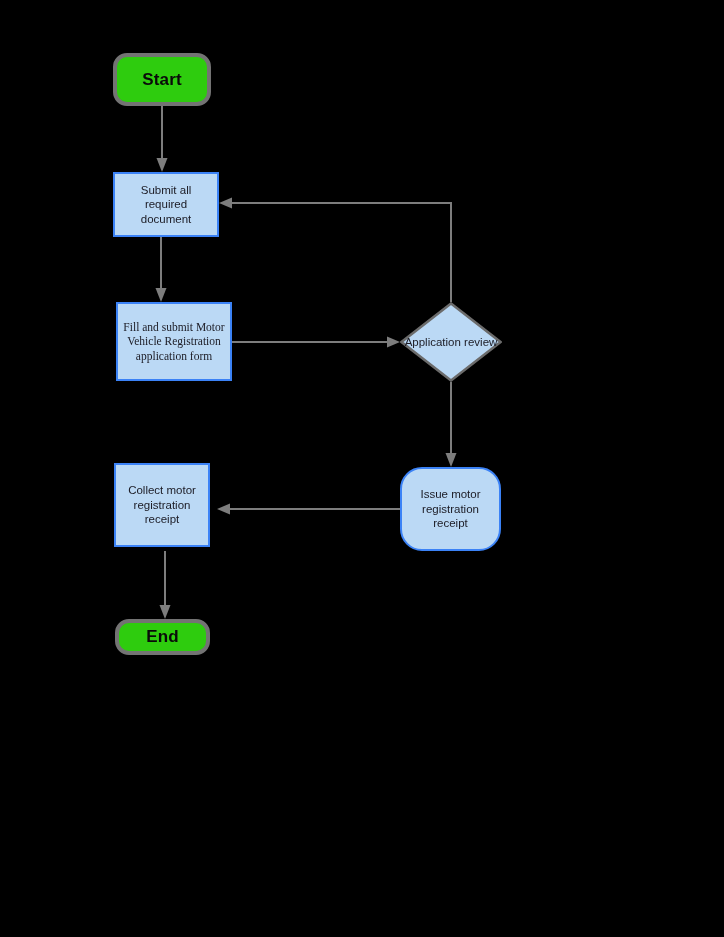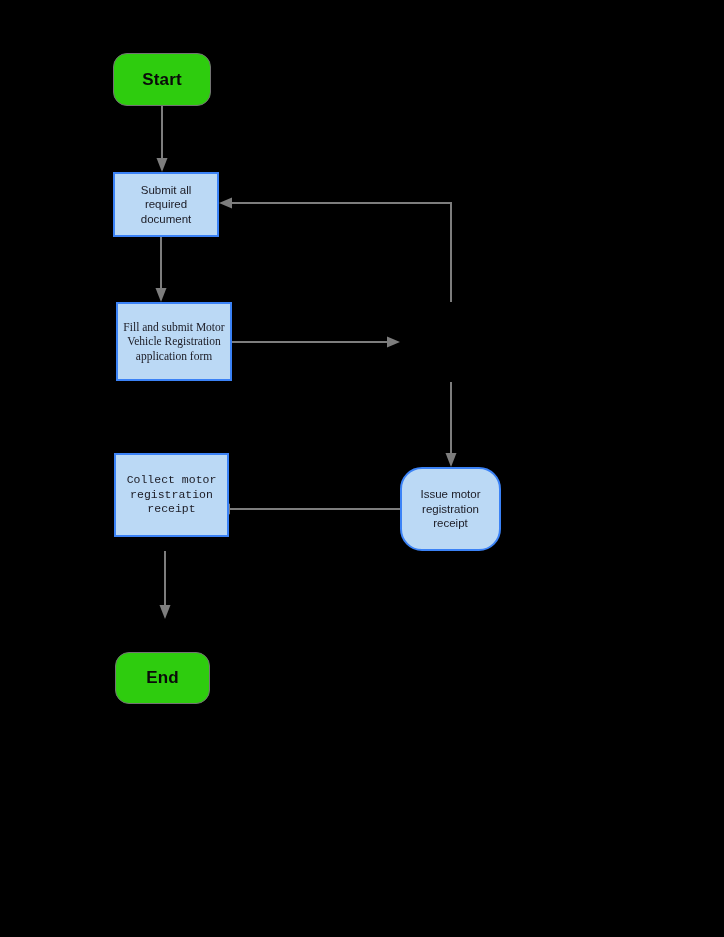--- a/index.html
+++ b/index.html
@@ -25,21 +25,21 @@
   .node {
     position: absolute;
     box-sizing: border-box;
     display: flex;
     align-items: center;
     justify-content: center;
     text-align: center;
   }
   .terminator {
     border-radius: 14px;
-    border: 1px solid #737373;
+    border: 4px solid #737373;
     background: #2ECC0E;
     color: #0a0a0a;
     font-weight: bold;
     font-size: 17px;
     letter-spacing: 0.2px;
   }
   .process {
     border: 2px solid #3b82f6;
     background: #BBD9F5;
     color: #1b1b24;
@@ -130,26 +130,34 @@
   </div>
 
   <div class="node process" style="left:113px; top:172px; width:106px; height:65px;">
     <span class="lbl">Submit all required document</span>
   </div>
 
   <div class="node process" style="left:116px; top:302px; width:116px; height:79px;font-family:Liberation Serif, serif;">
     <span class="lbl">Fill and submit Motor Vehicle Registration application form</span>
   </div>
 
+  <div class="decision-wrap" style="left:400px; top:302px; width:102px; height:80px;">
+    <svg width="102" height="80">
+      <polygon points="51,1.5 100.5,40 51,78.5 1.5,40" fill="#BBD9F5" stroke="#6b6b6b" stroke-width="2.5"></polygon>
+    </svg>
+    <div class="decision-label">
+      <span>Application review</span>
+    </div>
+  </div>
 
   <div class="node process" style="left:400px; top:467px; width:101px; height:84px;border-radius:22px;">
     <span class="lbl">Issue motor registration receipt</span>
   </div>
 
-  <div class="node process" style="left:114px; top:453px; width:115px; height:84px;font-family:Liberation Mono, monospace;">
+  <div class="node process" style="left:114px; top:463px; width:96px; height:84px;">
     <span class="lbl">Collect motor registration receipt</span>
   </div>
 
-  <div class="node terminator" style="left:115px; top:619px; width:95px; height:52px;margin-top:33px;">
+  <div class="node terminator" style="left:115px; top:619px; width:95px; height:36px;">
     <span class="lbl">End</span>
   </div>
 
 </div>
 
 </body></html>

